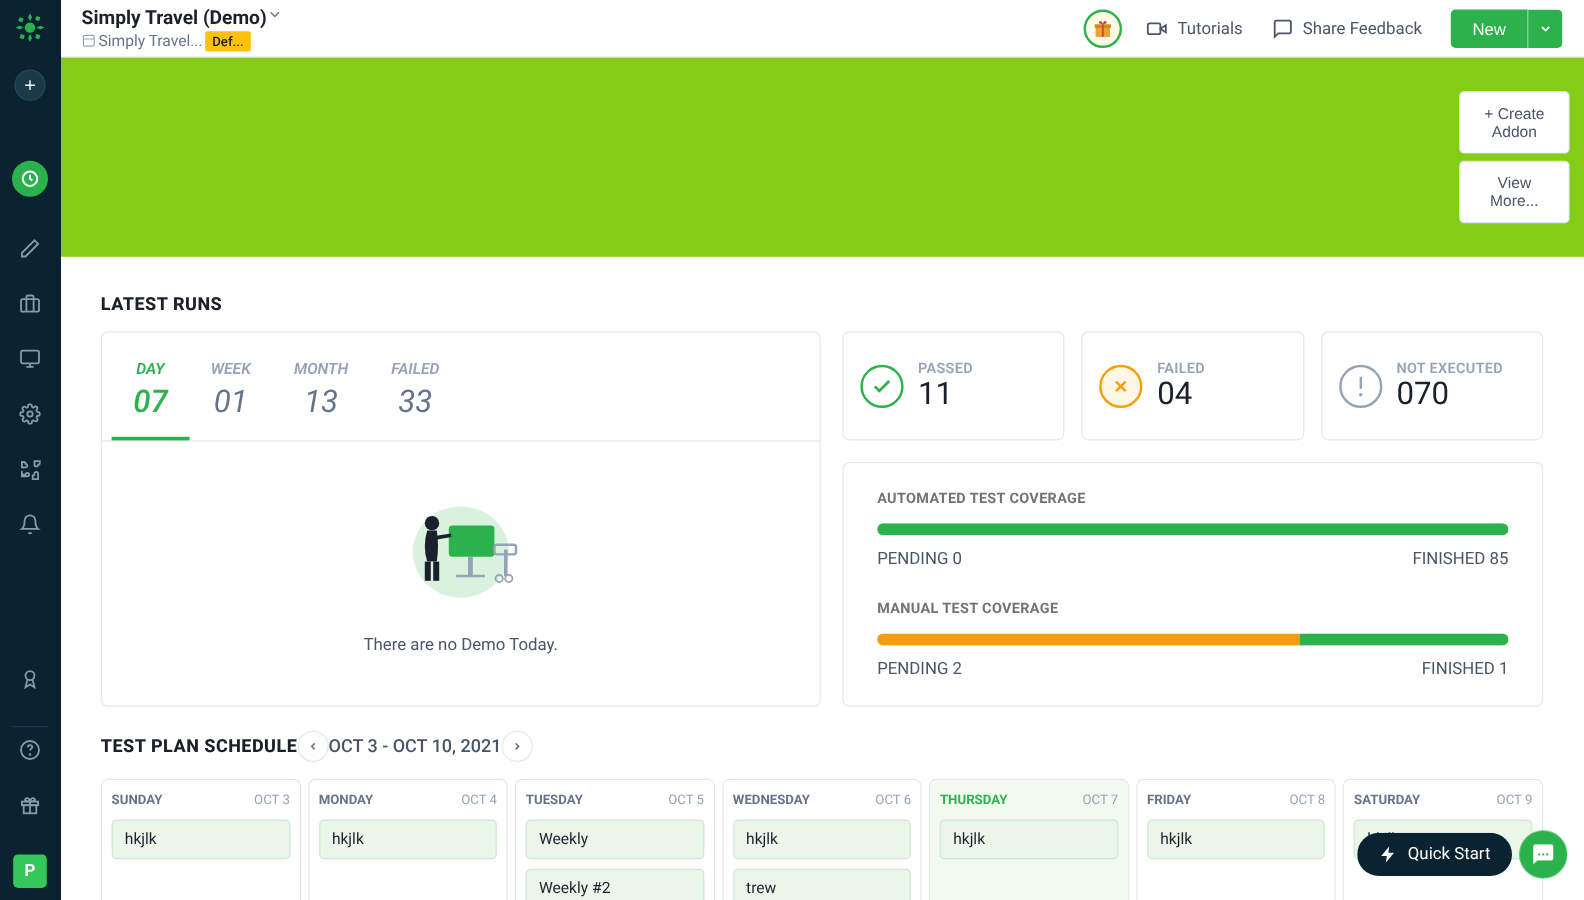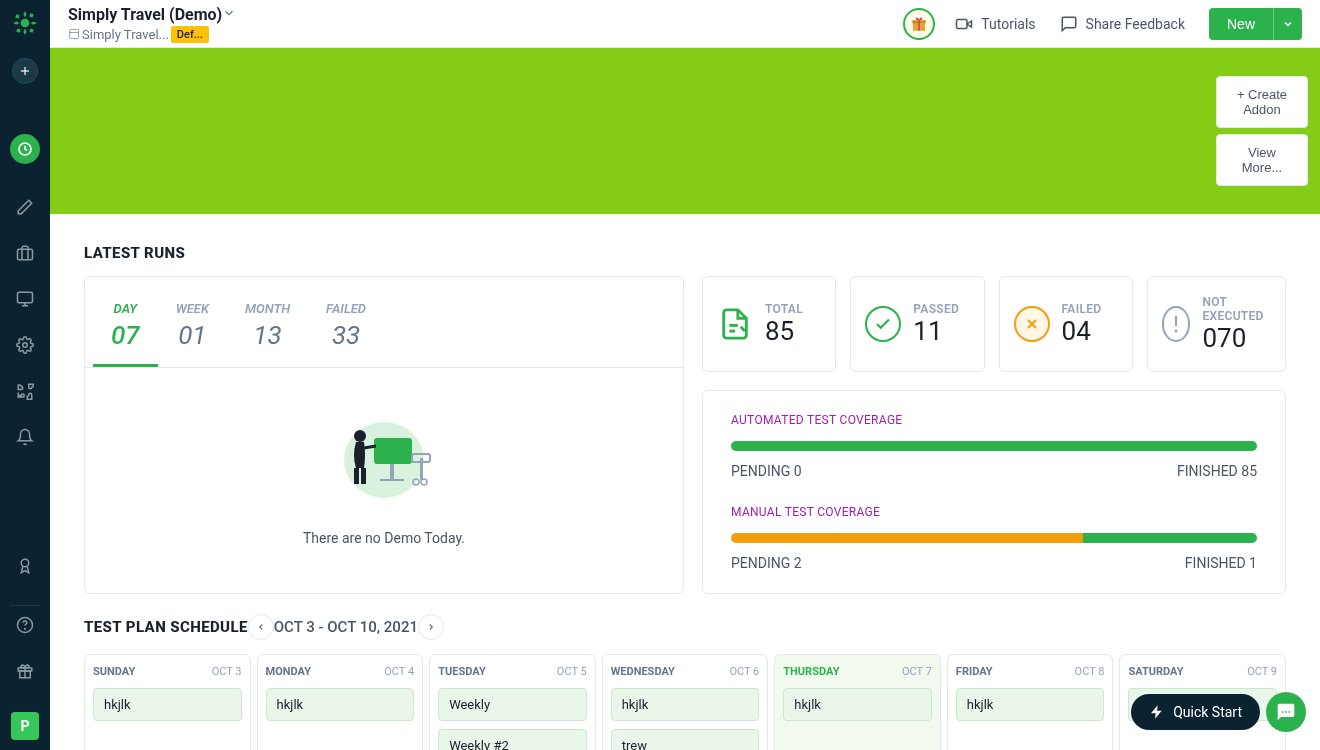--- a/index.html
+++ b/index.html
@@ -68,21 +68,21 @@
 .stat-cards { flex: 1; display: flex; gap: 14px; }
 .stat-card { flex: 1; border: 1px solid #e5e8eb; border-radius: 6px; padding: 18px 14px; display: flex; align-items: center; gap: 12px; }
 .stat-icon { width: 36px; height: 36px; border-radius: 50%; display: flex; align-items: center; justify-content: center; }
 .stat-text { display: flex; flex-direction: column; }
 .stat-label { font-size: 12px; color: #94a3b8; font-weight: 600; letter-spacing: 0.3px; }
 .stat-val { font-size: 26px; font-weight: 400; color: #1a202c; }
 
 
 .coverage { border: 1px solid #e5e8eb; border-radius: 6px; padding: 22px 28px; flex: 1; }
 .cov-block { margin-bottom: 26px; }
-.cov-title { font-size: 12px; color: #a21caf; font-weight: 400; letter-spacing: 0.3px; margin-bottom: 14px; }
+.cov-title { font-size: 12px; color: #737373; font-weight: 700; letter-spacing: 0.3px; margin-bottom: 14px; }
 .cov-bar { height: 10px; border-radius: 5px; background: #e5e8eb; overflow: hidden; display: flex; margin-bottom: 12px; }
 .cov-seg { height: 100%; }
 .cov-row { display: flex; justify-content: space-between; font-size: 14px; color: #4a5568; }
 
 .lr-right-col { flex: 1; display: flex; flex-direction: column; gap: 18px; }
 
 
 .tps-header { display: flex; align-items: center; margin-top: 20px; margin-bottom: 14px; }
 .nav-arrow { width: 26px; height: 26px; border: 1px solid #e2e8f0; border-radius: 50%; display: flex; align-items: center; justify-content: center; cursor: pointer; color: #64748b; font-size: 13px; }
 .date-range { font-size: 15px; color: #4a5568; font-weight: 500; }
@@ -282,35 +282,20 @@
               <line x1="40" y1="38" x2="52" y2="36" stroke="#1a202c" stroke-width="3"></line>
             </svg>
           </div>
           <div class="empty-text">There are no Demo Today.</div>
         </div>
       </div>
 
       <div class="lr-right-col">
         <div class="stat-cards">
           <div class="stat-card">
-            <div class="stat-icon">
-                <svg width="34" height="34" viewBox="0 0 24 24" fill="none" stroke="#2bb24c" stroke-width="2">
-                  <path d="M14 2H6a2 2 0 00-2 2v16a2 2 0 002 2h12a2 2 0 002-2V8z"></path>
-                  <polyline points="14 2 14 8 20 8"></polyline>
-                  <line x1="8" y1="13" x2="14" y2="13"></line>
-                  <line x1="8" y1="17" x2="12" y2="17"></line>
-                  <path d="M16 14l3 3" stroke="#2bb24c"></path>
-                </svg>
-              </div>
-            <div class="stat-text">
-                <span class="stat-label">TOTAL</span>
-                <span class="stat-val">85</span>
-              </div>
-          </div>
-          <div class="stat-card">
             <div class="stat-icon" style="border:2px solid #2bb24c;">
                 <svg width="18" height="18" viewBox="0 0 24 24" fill="none" stroke="#2bb24c" stroke-width="3">
                   <polyline points="20 6 9 17 4 12"></polyline>
                 </svg>
               </div>
             <div class="stat-text">
                 <span class="stat-label">PASSED</span>
                 <span class="stat-val">11</span>
               </div>
           </div>

